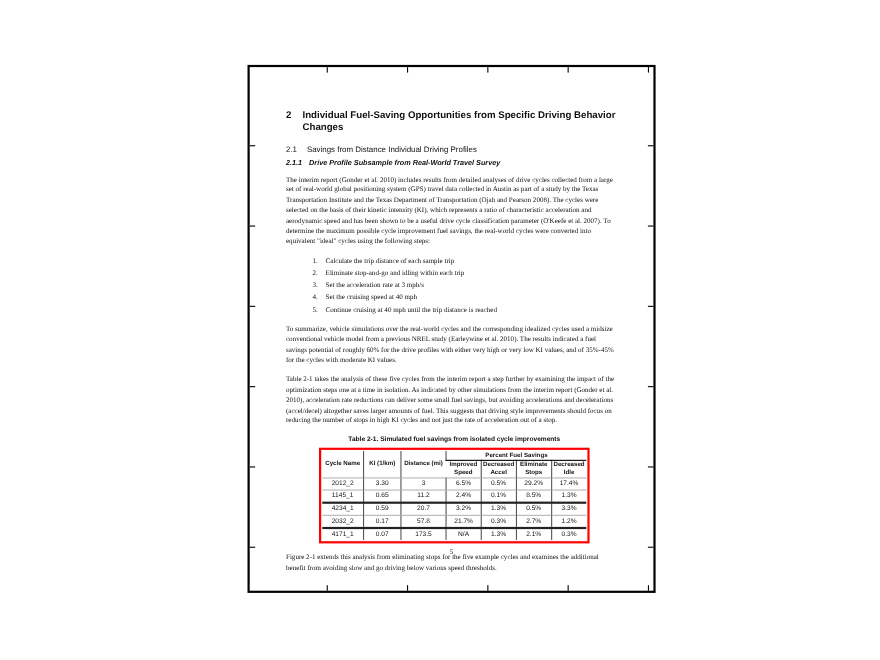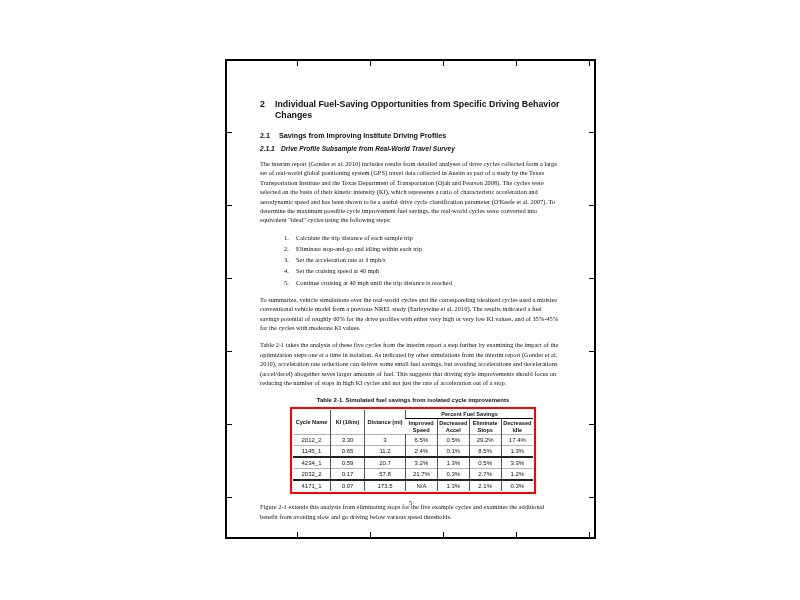--- a/index.html
+++ b/index.html
@@ -7,21 +7,21 @@
           font-family:"Liberation Serif",serif;color:#111;}
   .doc-page{position:absolute;left:225px;top:59px;width:367px;height:476px;
             background:#ffffff;border:2px solid #000;}
   .tick{position:absolute;background:#000;}
   .tick.v{width:1px;height:5px;}
   .tick.h{width:5px;height:1px;}
   .content{position:absolute;left:33px;top:38px;width:302px;}
   .h1{display:flex;font-family:"Liberation Sans",sans-serif;font-weight:bold;
       font-size:8.8px;line-height:11px;margin:0 0 10px 0;}
   .h1 .num{width:15px;flex:none;}
-  .h2{display:flex;font-family:"Liberation Sans",sans-serif;font-weight:bold;
+  .h2{display:flex;font-family:"Liberation Sans",sans-serif;font-weight:normal;
       font-size:7.2px;line-height:9px;margin:0 0 5px 0;}
   .h2 .num{width:19px;flex:none;}
   .h3{display:flex;font-family:"Liberation Sans",sans-serif;font-weight:bold;font-style:italic;
       font-size:6.6px;line-height:8px;margin:0 0 6px 0;}
   .h3 .num{width:21px;flex:none;}
   .para{font-size:6.4px;line-height:9.4px;margin:0 0 8px 0;text-align:left;}
   .steps{margin:0 0 8px 24px;}
   .step{display:flex;font-size:6.4px;line-height:9.2px;margin-bottom:2px;}
   .step-num{width:12px;flex:none;}
   .table-area{margin-left:30px;width:246px;}
@@ -48,21 +48,21 @@
   <div class="doc-page">
     <div class="content">
 
       <div class="h1">
         <span class="num">2</span>
         <span class="ttl">Individual Fuel-Saving Opportunities from Specific Driving Behavior Changes</span>
       </div>
 
       <div class="h2">
         <span class="num">2.1</span>
-        <span class="ttl">Savings from Improving Institute Driving Profiles</span>
+        <span class="ttl">Savings from Distance Individual Driving Profiles</span>
       </div>
 
       <div class="h3">
         <span class="num">2.1.1</span>
         <span class="ttl">Drive Profile Subsample from Real-World Travel Survey</span>
       </div>
 
       <p class="para">The interim report (Gonder et al. 2010) includes results from detailed analyses of drive cycles collected from a large set of real-world global positioning system (GPS) travel data collected in Austin as part of a study by the Texas Transportation Institute and the Texas Department of Transportation (Ojah and Pearson 2008). The cycles were selected on the basis of their kinetic intensity (KI), which represents a ratio of characteristic acceleration and aerodynamic speed and has been shown to be a useful drive cycle classification parameter (O'Keefe et al. 2007). To determine the maximum possible cycle improvement fuel savings, the real-world cycles were converted into equivalent "ideal" cycles using the following steps:</p>
 
       <div class="steps">

